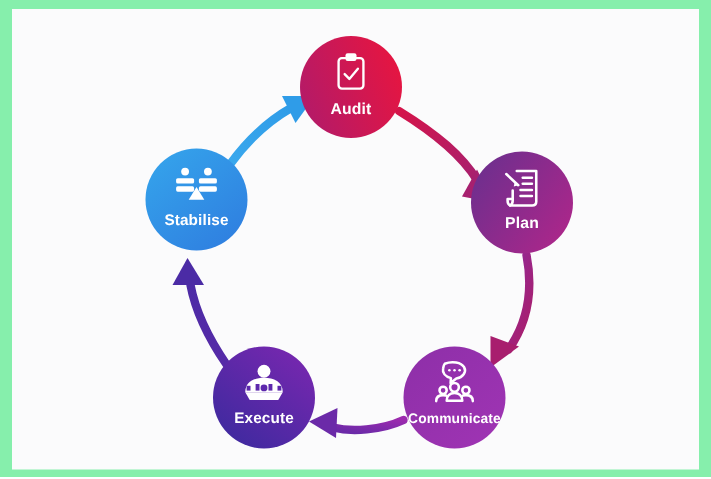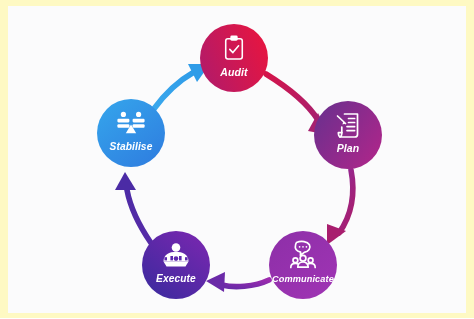--- a/index.html
+++ b/index.html
@@ -10,22 +10,21 @@
   body {
     width: 474px;
     height: 319px;
     overflow: hidden;
     font-family: "Liberation Sans", sans-serif;
   }
   #canvas {
     position: relative;
     width: 474px;
     height: 318px;
-    background: #fef9c3;
-    font-style: italic;
+    background: #86efac;
   }
   #inner-panel {
     position: absolute;
     left: 8px;
     top: 6px;
     width: 458px;
     height: 307px;
     background: #fbfbfc;
   }
   #cycle-svg {

